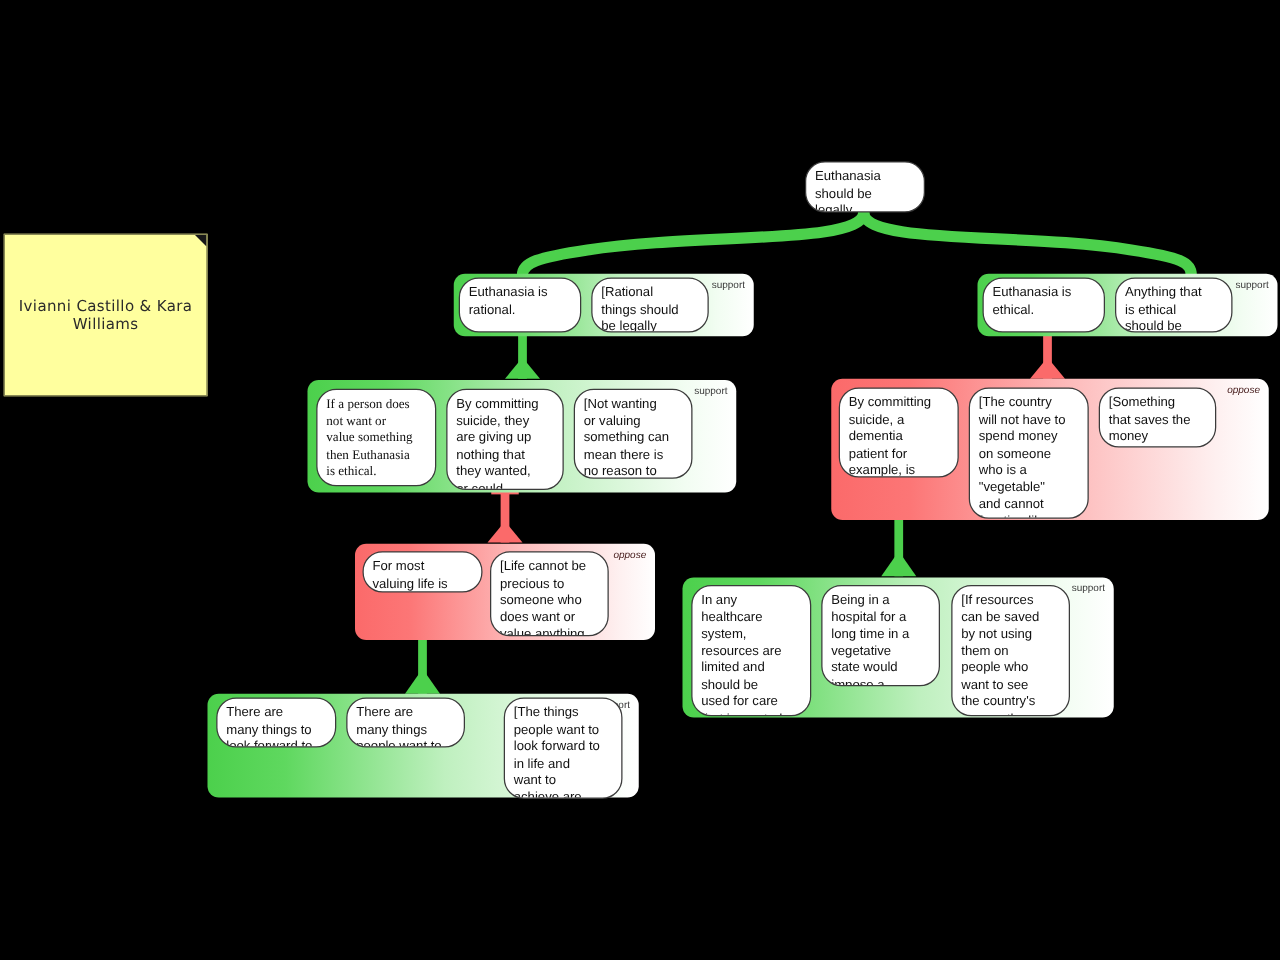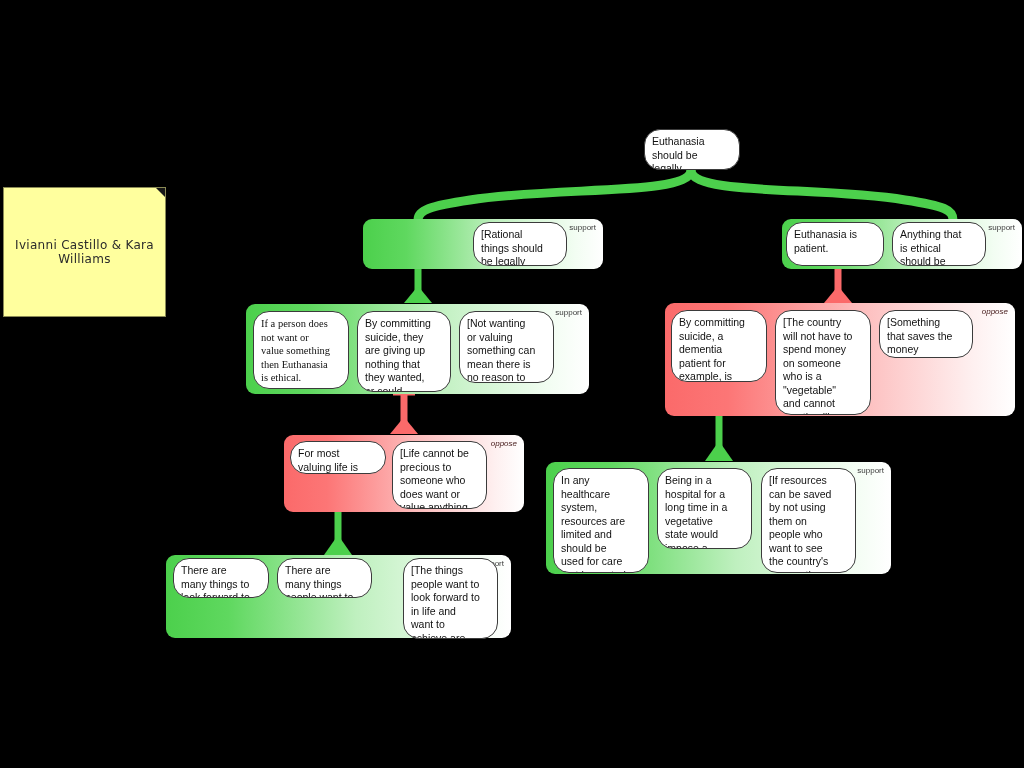--- a/index.html
+++ b/index.html
@@ -124,29 +124,32 @@
     <polygon points="719,441 733,461 705,461" fill="#4cd04c"></polygon>
   </svg>
 
   <div class="card" style="left:644px; top:129px; width:96px; height:41px;">
     <span>Euthanasia should be legally acceptable.</span>
   </div>
 
   <div class="group support" style="left:363px; top:219px; width:240px; height:50px;">
     <span class="group-label">support</span>
   </div>
+  <div class="card" style="left:367px; top:222px; width:98px; height:44px;">
+    <span>Euthanasia is rational.</span>
+  </div>
   <div class="card" style="left:473px; top:222px; width:94px; height:44px;">
     <span>[Rational things should be legally acceptable.]</span>
   </div>
 
   <div class="group support" style="left:782px; top:219px; width:240px; height:50px;">
     <span class="group-label">support</span>
   </div>
   <div class="card" style="left:786px; top:222px; width:98px; height:44px;">
-    <span>Euthanasia is patient.</span>
+    <span>Euthanasia is ethical.</span>
   </div>
   <div class="card" style="left:892px; top:222px; width:94px; height:44px;">
     <span>Anything that is ethical should be legally acceptable.</span>
   </div>
 
   <div class="group support" style="left:246px; top:304px; width:343px; height:90px;">
     <span class="group-label">support</span>
   </div>
   <div class="card" style="left:253px; top:311px; width:96px; height:78px;font-family:Liberation Serif, serif;">
     <span>If a person does not want or value something then Euthanasia is ethical.</span>

